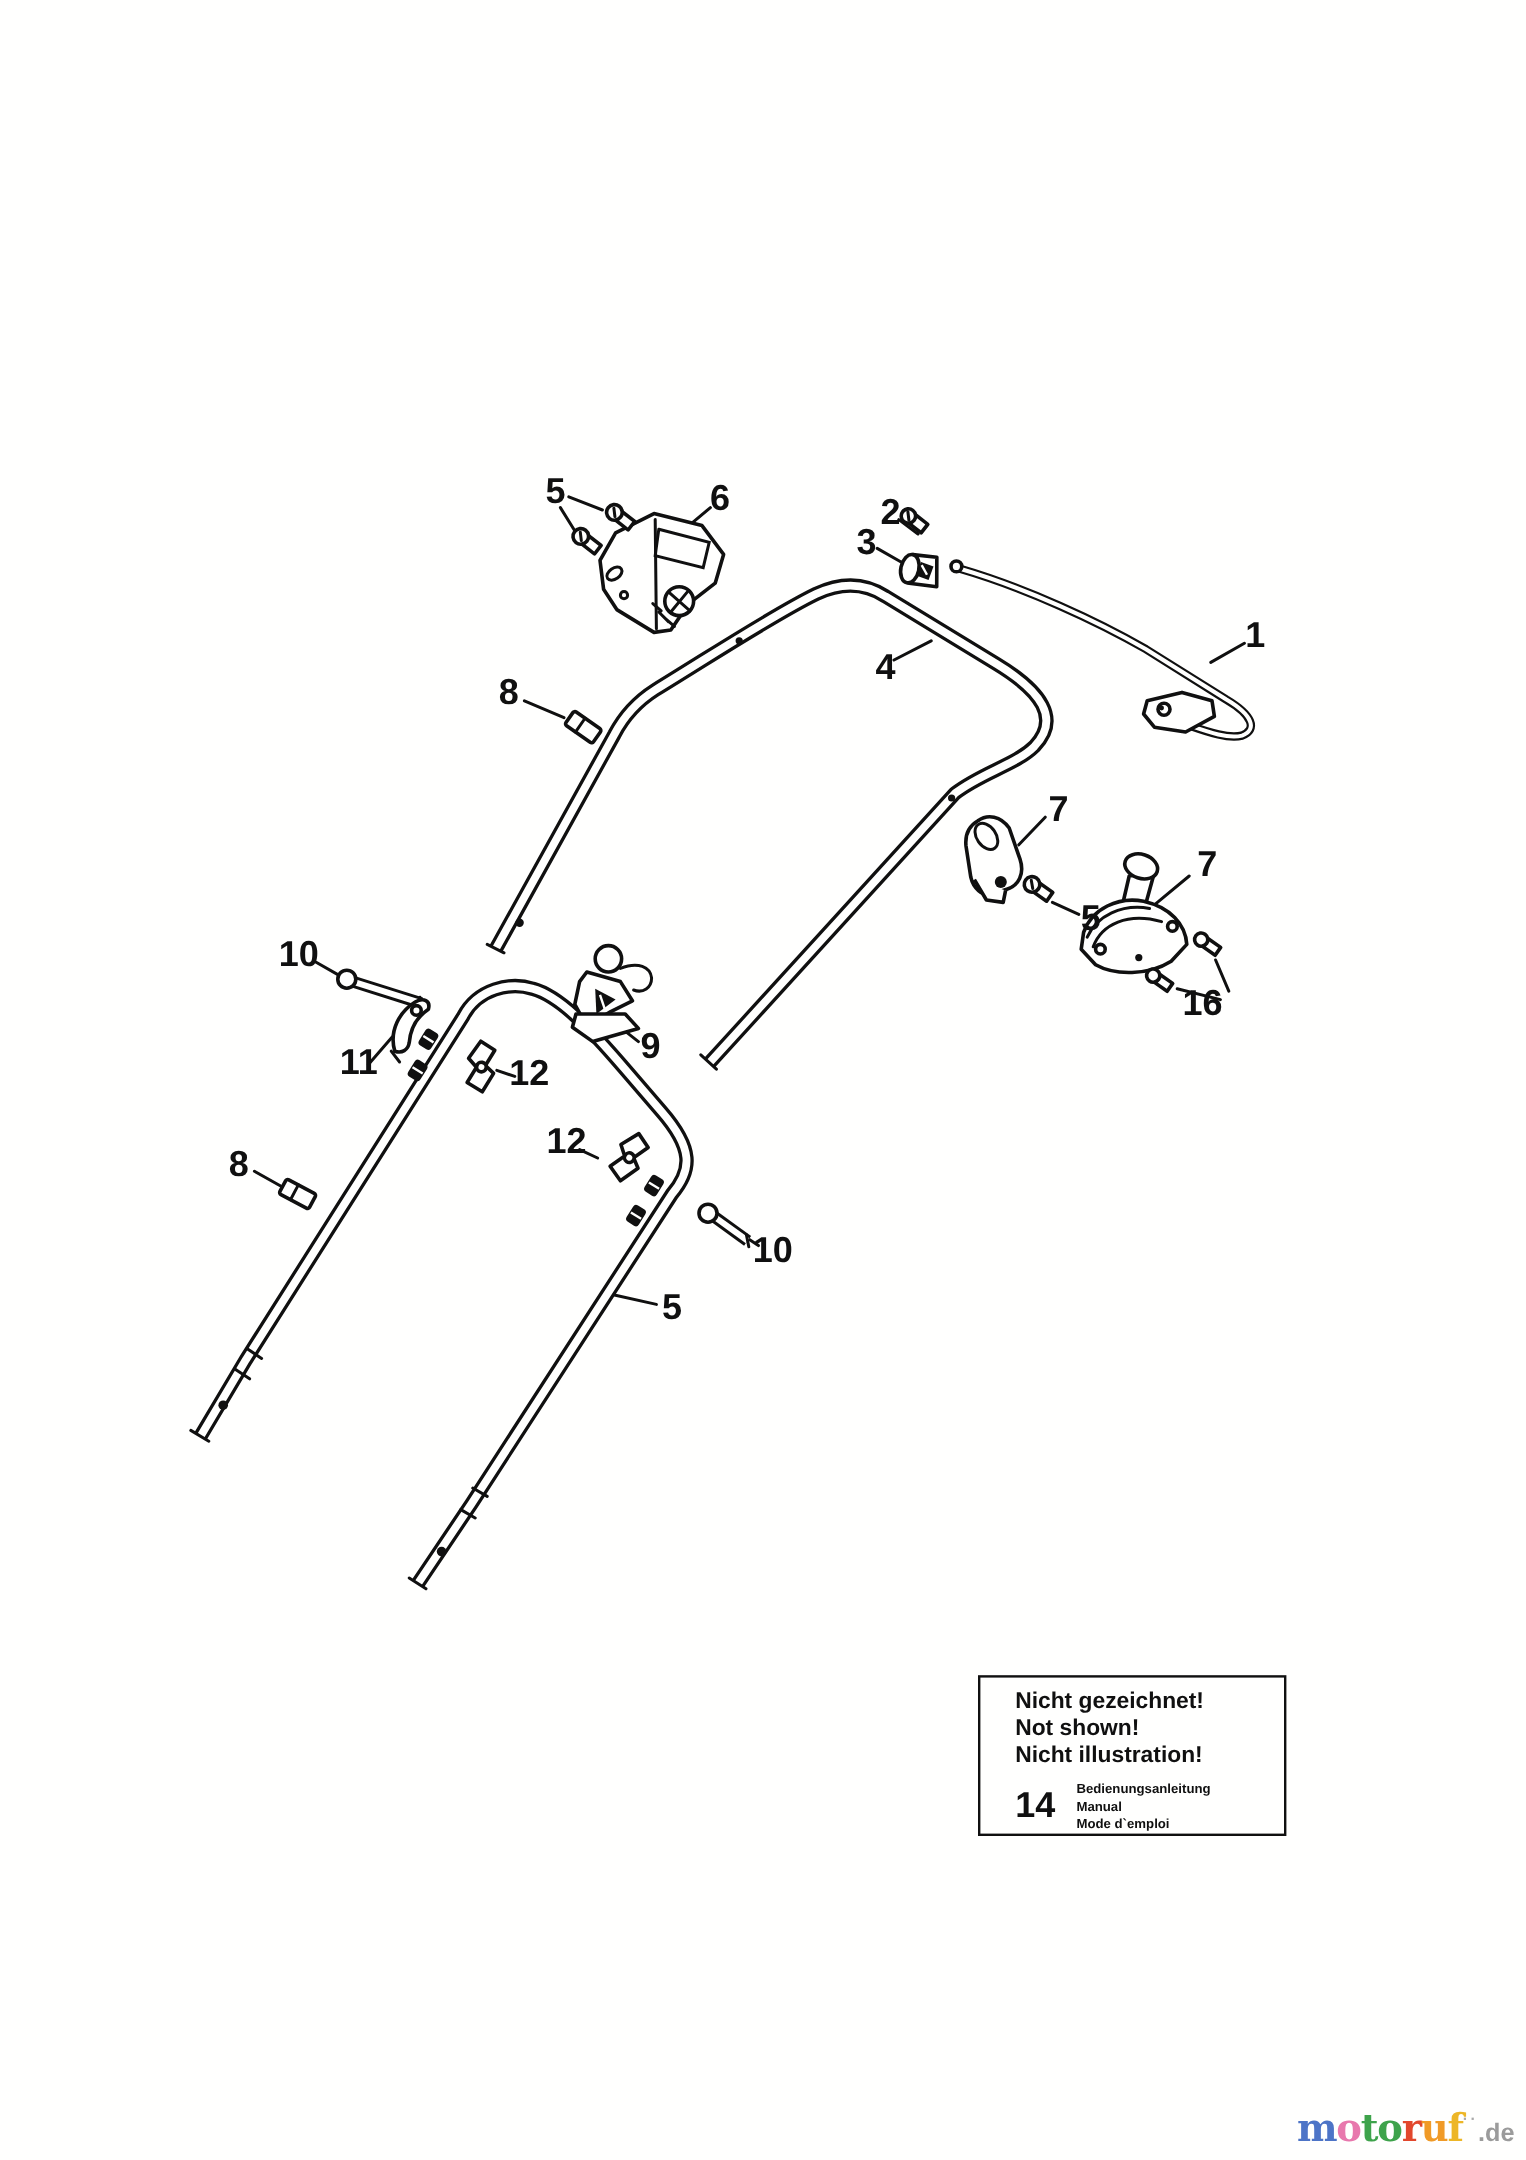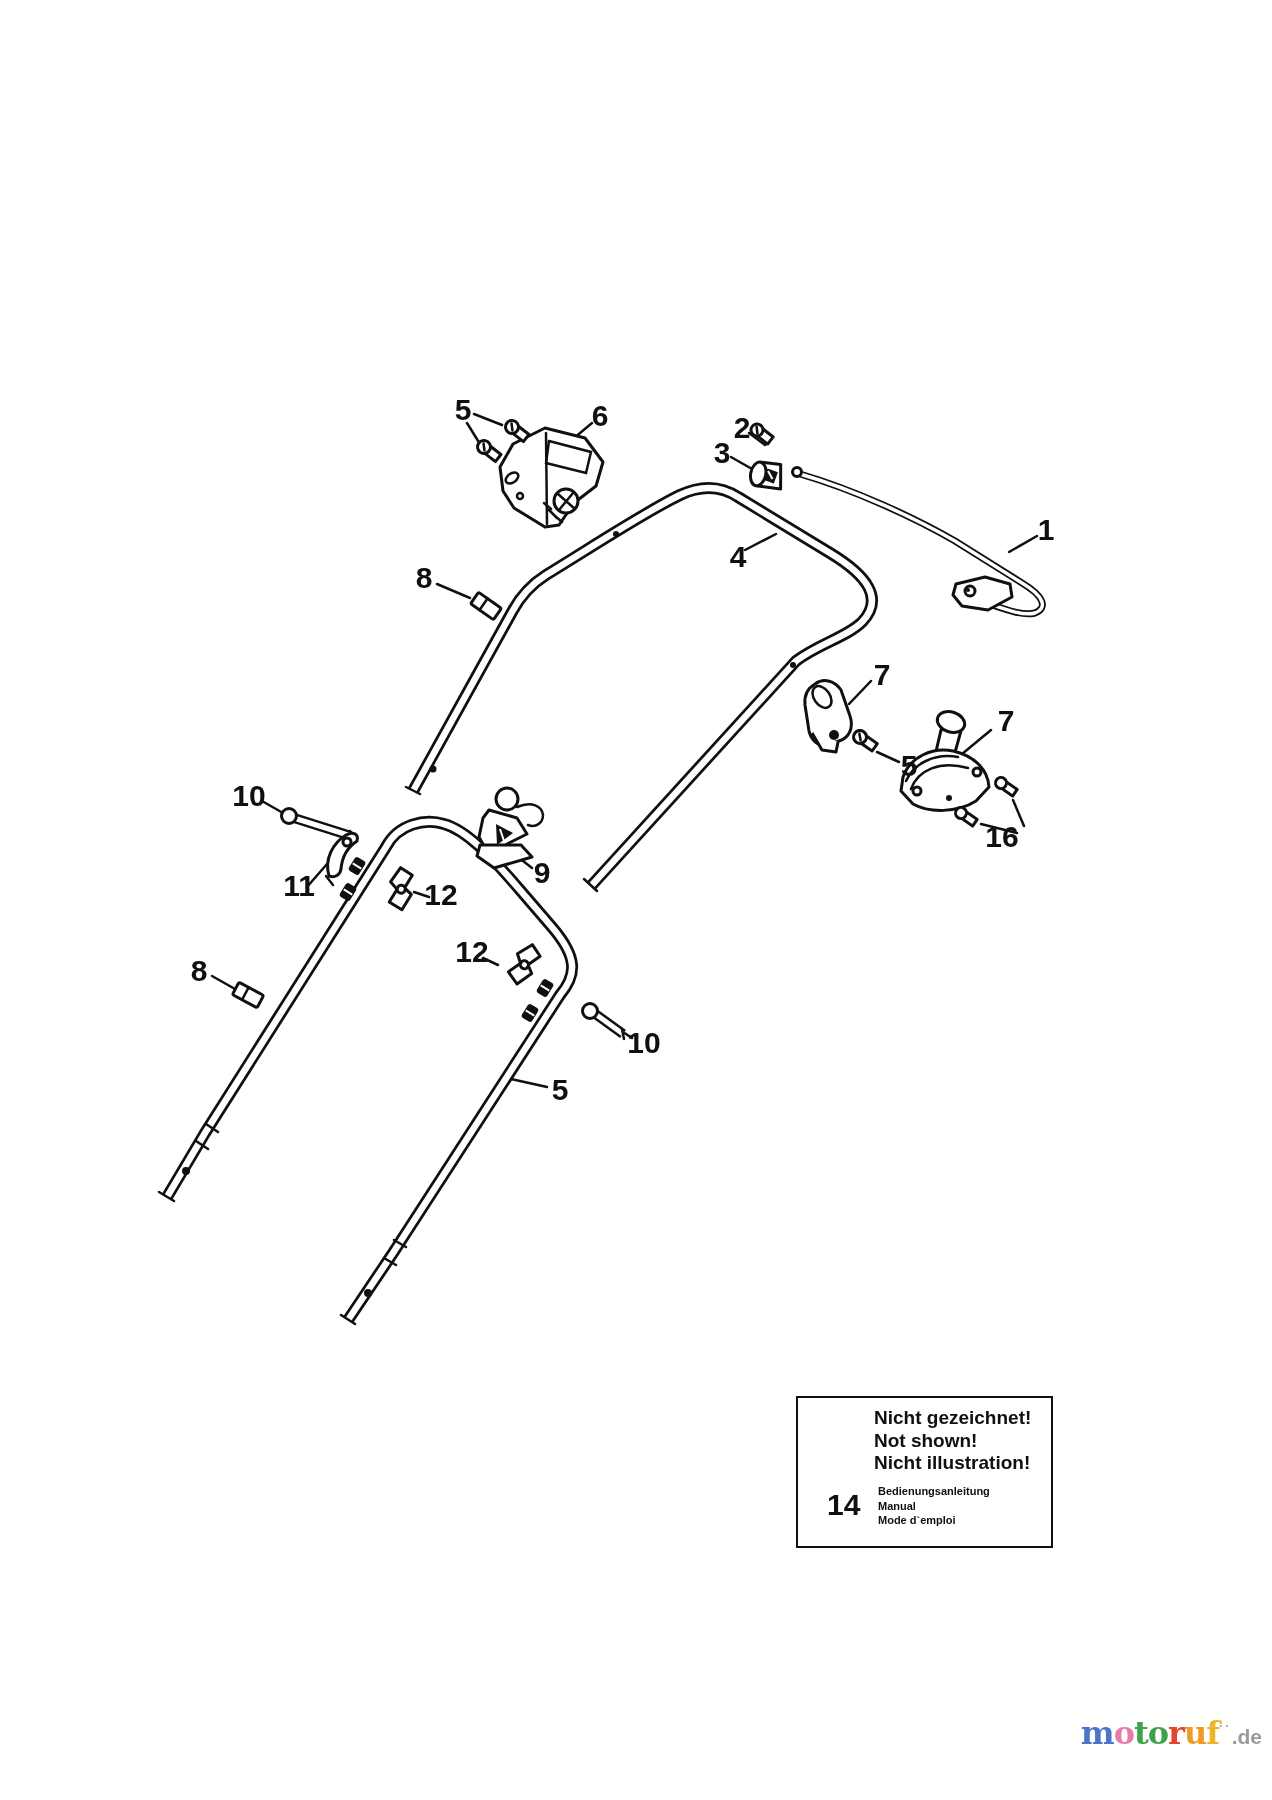--- a/index.html
+++ b/index.html
@@ -11,32 +11,32 @@
   .tI{fill:none;stroke:#fffffe;stroke-width:6.5;stroke-linejoin:round;stroke-linecap:butt;}
   .bO{fill:none;stroke:#101010;stroke-width:7;stroke-linejoin:round;}
   .bI{fill:none;stroke:#fffffe;stroke-width:3.4;stroke-linejoin:round;}
   .ln{fill:none;stroke:#101010;stroke-width:2.5;stroke-linecap:round;}
   .pt{fill:#fffffe;stroke:#101010;stroke-width:3;stroke-linejoin:round;}
   .dk{fill:#101010;stroke:none;}
   
   .callout{position:absolute;transform:translate(-50%,-50%);font-size:30px;font-weight:bold;
            color:#101010;white-space:nowrap;line-height:1;}
   
-  .notebox{position:absolute;left:796px;top:1396px;width:257px;height:152px;border:2.5px solid #101010;
-           box-sizing:border-box;background:#fffffe;padding-left:47px;}
+  .notebox{position:absolute;left:815px;top:1396px;width:257px;height:134px;border:2.5px solid #101010;
+           box-sizing:border-box;background:#fffffe;}
   .nb-line{margin-left:29px;font-size:19px;font-weight:bold;line-height:22.5px;}
   .nb-line:first-child{margin-top:9px;}
   .nb-item{position:absolute;left:29px;top:86px;width:210px;}
   .nb-num{position:absolute;left:0;top:4px;font-size:30px;font-weight:bold;}
   .nb-names{position:absolute;left:51px;top:0;}
   .nb-name{font-size:11px;font-weight:bold;line-height:14.5px;white-space:nowrap;}
   
   .footer-number{position:absolute;right:39px;top:1731px;font-size:45px;font-weight:bold;
                  letter-spacing:-1px;z-index:3;}
-  .watermark{position:absolute;right:10px;top:1717px;z-index:2;font-family:"DejaVu Serif", serif;
+  .watermark{position:absolute;right:10px;top:1757px;z-index:2;font-family:"DejaVu Serif", serif;
              font-weight:bold;font-size:32px;letter-spacing:-1px;line-height:1;}
   .wm-tm{font-size:13px;vertical-align:14px;letter-spacing:2px;color:#a9a9a9;font-family:"Liberation Sans",sans-serif;}
   .wm-suffix{font-size:21px;font-family:"Liberation Sans",sans-serif;letter-spacing:0;}
 </style>
 </head>
 <body>
 
 <div class="stage">
 
   <svg width="1272" height="1800" viewBox="0 0 1272 1800">

